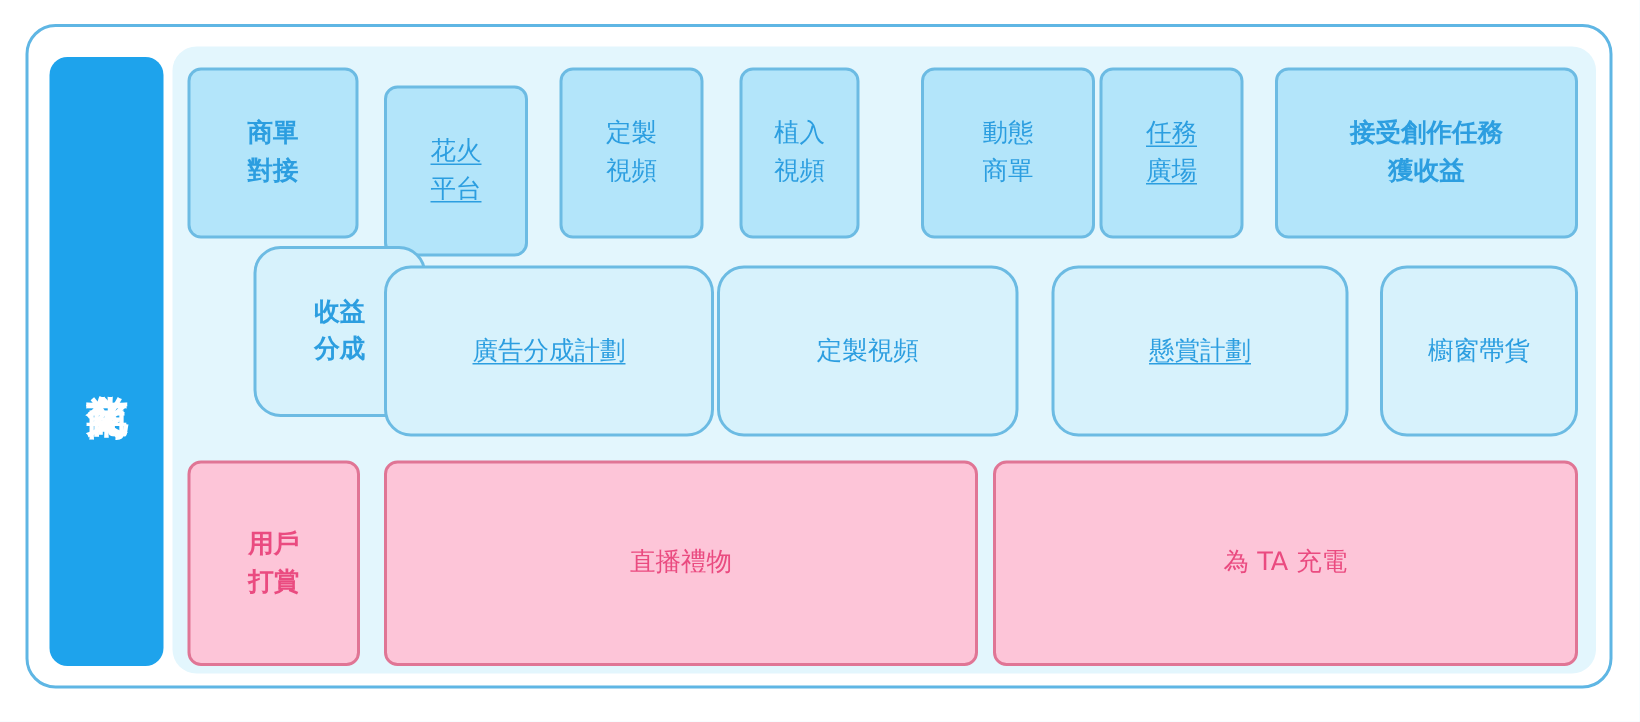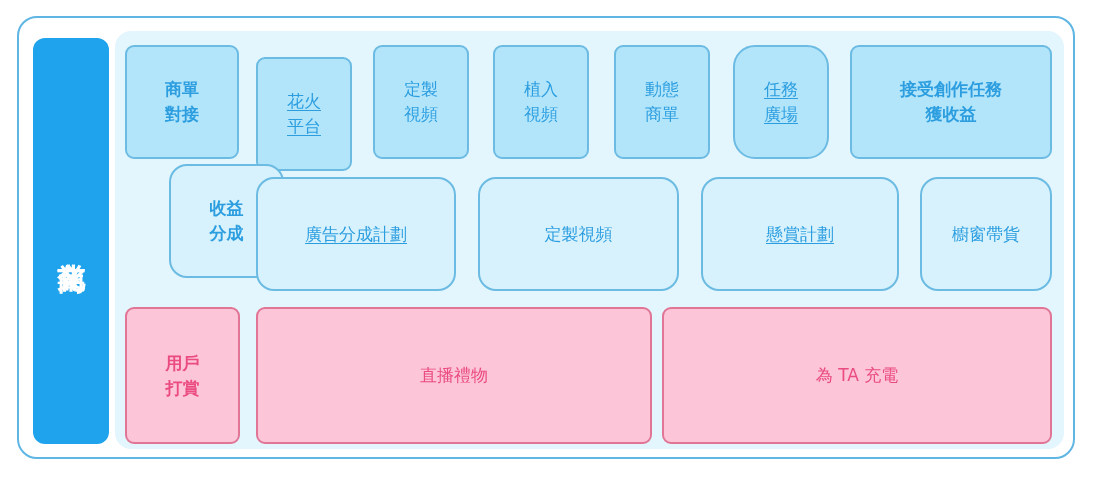--- a/index.html
+++ b/index.html
@@ -38,42 +38,42 @@
 對接</span>
 </div>
 <div class="box r1" style="left:256px;top:45px;width:96px;height:114px;margin-top:12px;">
   <span class="link">花火
 平台</span>
 </div>
 <div class="box r1" style="left:373px;top:45px;width:96px;height:114px;">
   <span>定製
 視頻</span>
 </div>
-<div class="box r1" style="left:493px;top:45px;width:96px;height:114px;">
+<div class="box r1" style="left:493px;top:45px;width:80px;height:114px;">
   <span>植入
 視頻</span>
 </div>
-<div class="box r1" style="left:614px;top:45px;width:96px;height:114px;">
+<div class="box r1" style="left:614px;top:45px;width:116px;height:114px;">
   <span>動態
 商單</span>
 </div>
-<div class="box r1" style="left:733px;top:45px;width:96px;height:114px;border-radius:22px;">
+<div class="box r1" style="left:733px;top:45px;width:96px;height:114px;">
   <span class="link">任務
 廣場</span>
 </div>
 <div class="box r1" style="left:850px;top:45px;width:202px;height:114px;font-weight:bold;">
   <span>接受創作任務
 獲收益</span>
 </div>
 
 <div class="box r2 hdr" style="left:125px;top:164px;width:115px;height:114px;margin-left:44px;">
   <span>收益
 分成</span>
 </div>
-<div class="box r2" style="left:256px;top:177px;width:200px;height:114px;">
+<div class="box r2" style="left:256px;top:177px;width:220px;height:114px;">
   <span class="link">廣告分成計劃</span>
 </div>
 <div class="box r2" style="left:478px;top:177px;width:201px;height:114px;">
   <span>定製視頻</span>
 </div>
 <div class="box r2" style="left:701px;top:177px;width:198px;height:114px;">
   <span class="link">懸賞計劃</span>
 </div>
 <div class="box r2" style="left:920px;top:177px;width:132px;height:114px;">
   <span>櫥窗帶貨</span>

